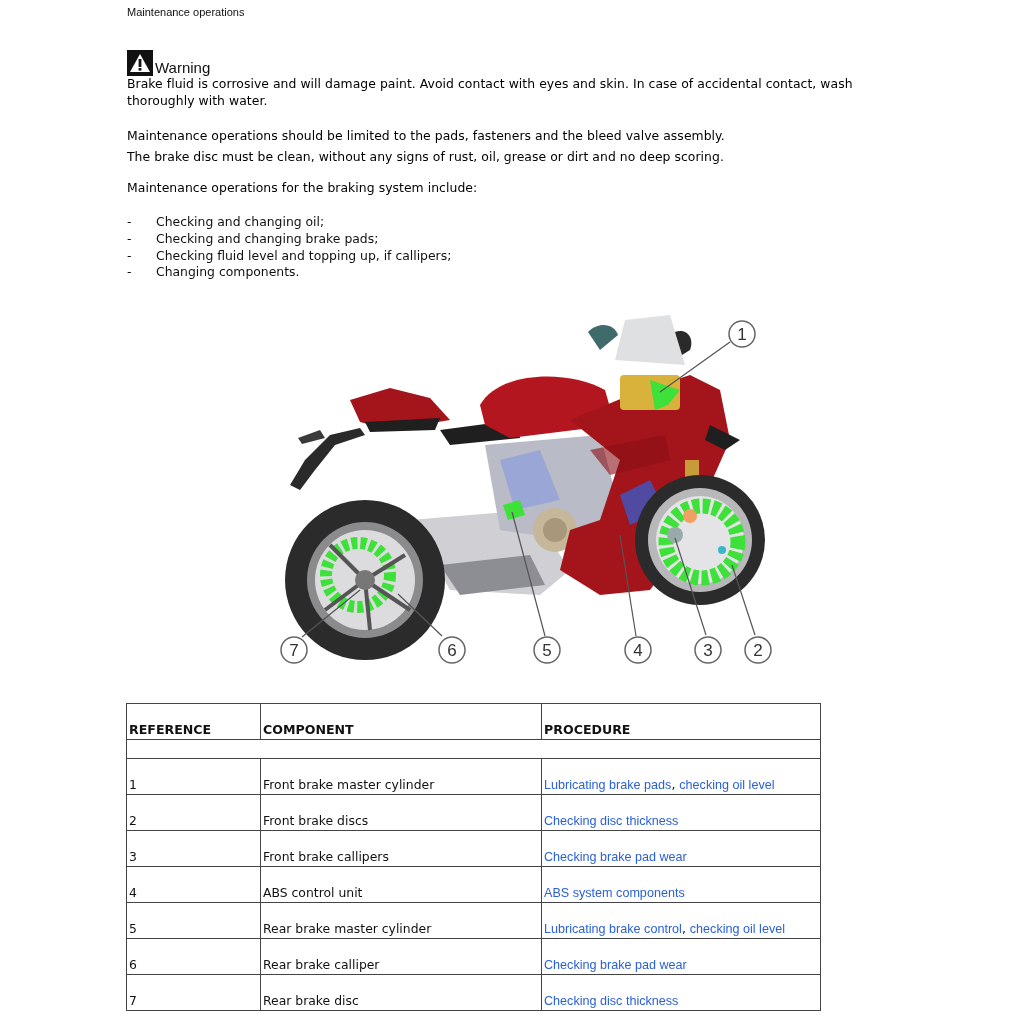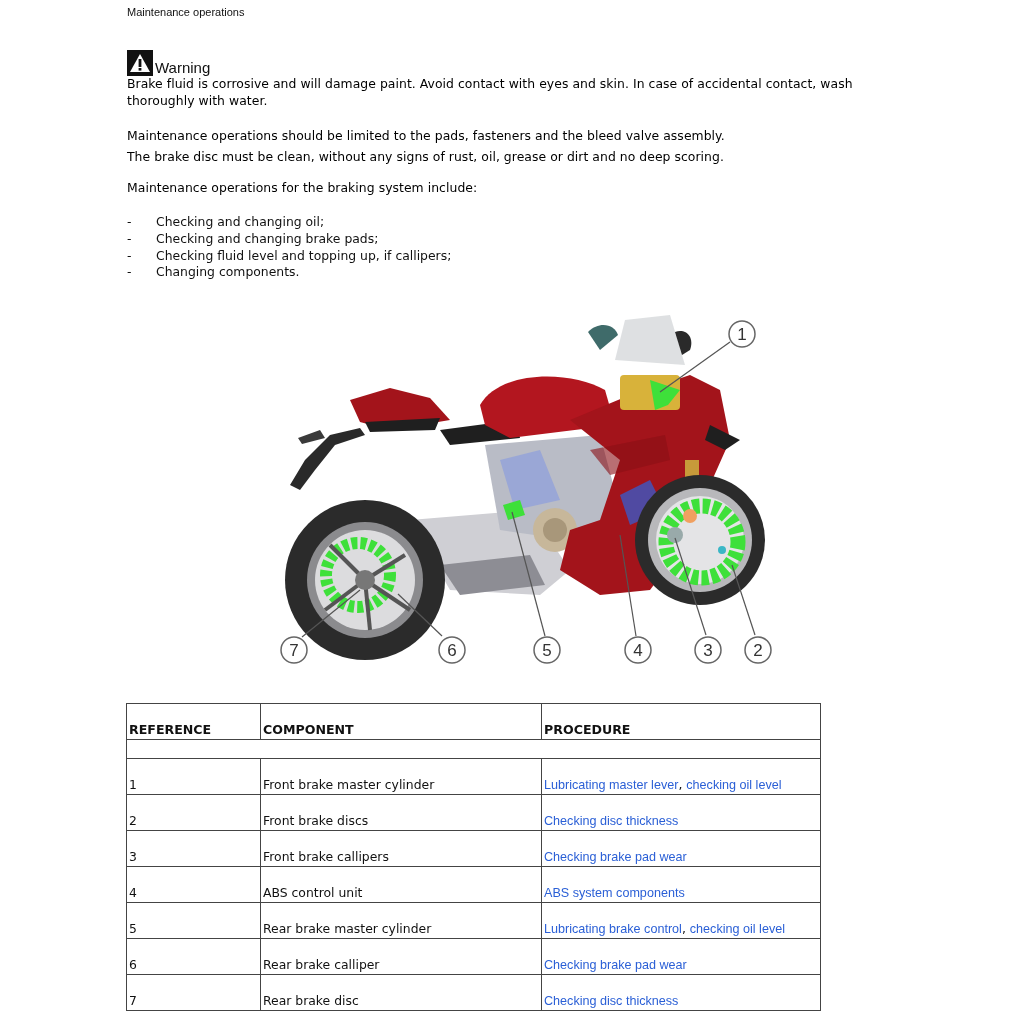--- a/index.html
+++ b/index.html
@@ -176,21 +176,21 @@
     </tr>
   </thead>
   <tbody>
     <tr class="spacer">
         <td colspan="3"></td>
       </tr>
 
     <tr class="row">
       <td>1</td>
       <td>Front brake master cylinder</td>
-      <td><a class="link">Lubricating master lever</a><span class="sep">, </span><a class="link">checking oil level</a></td>
+      <td><a class="link">Lubricating brake pads</a><span class="sep">, </span><a class="link">checking oil level</a></td>
     </tr>
     <tr class="row">
       <td>2</td>
       <td>Front brake discs</td>
       <td><a class="link">Checking disc thickness</a></td>
     </tr>
     <tr class="row">
       <td>3</td>
       <td>Front brake callipers</td>
       <td><a class="link">Checking brake pad wear</a></td>

